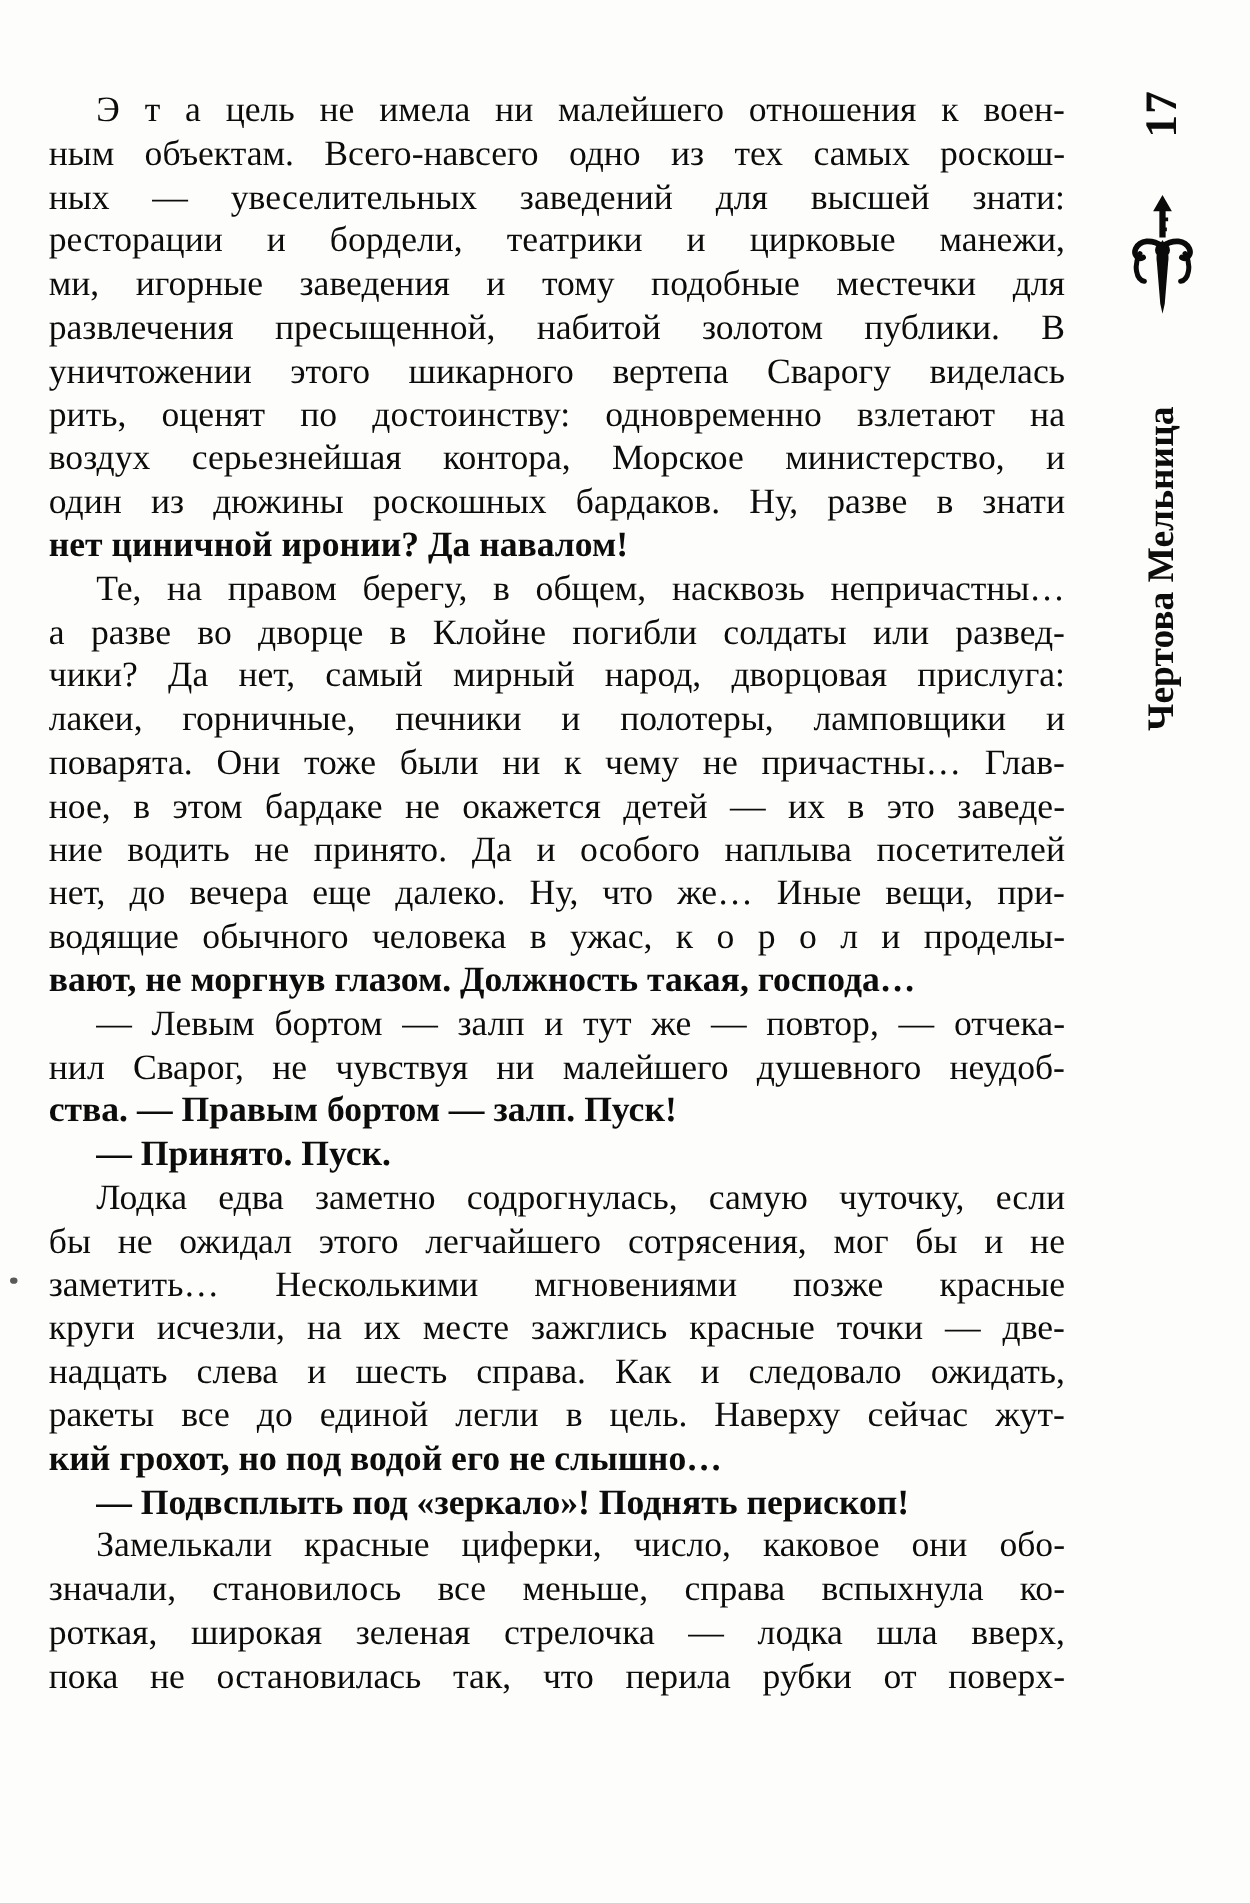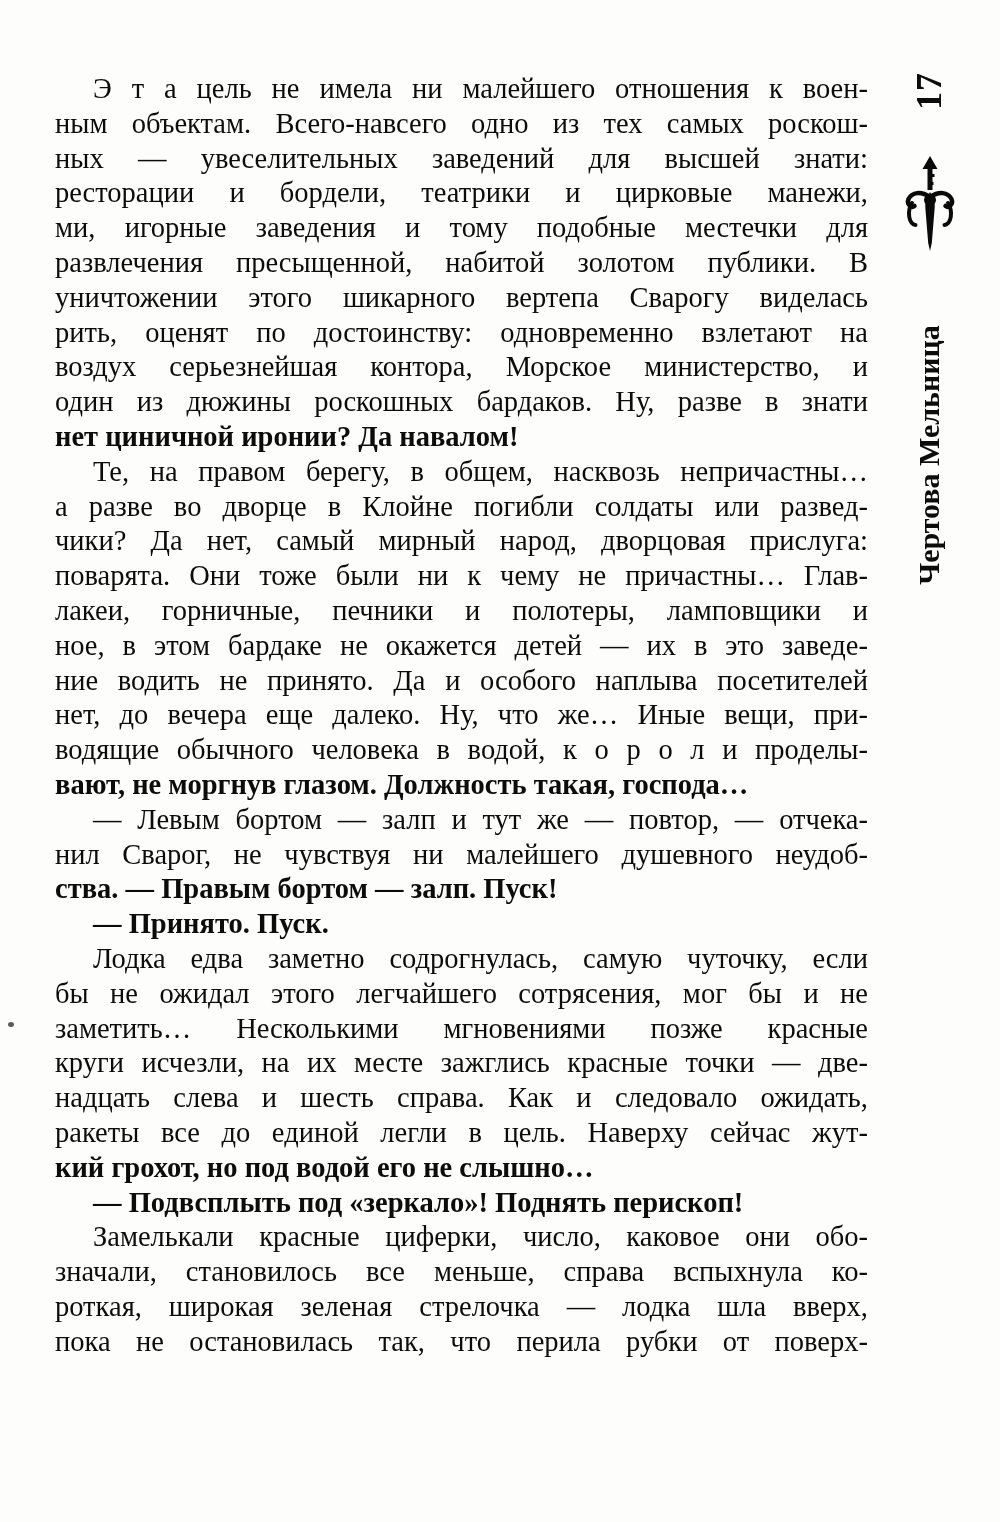--- a/index.html
+++ b/index.html
@@ -5,21 +5,21 @@
   html,body { margin:0; padding:0; background:#e8e8e8; }
   .page {
     position:relative;
     width:1000px; height:1522px;
     background:#fdfdfb;
     overflow:hidden;
     font-family:"Liberation Serif","DejaVu Serif",serif;
   }
   .text-block {
     position:absolute;
-    left:55px; top:72px; width:813px;
+    left:39px; top:72px; width:813px;
     color:#0c0c0c;
     font-size:28.5px;
     line-height:34.8px;
     font-weight:400;
   }
   .line {
     height:34.8px;
     text-align:justify;
     text-align-last:justify;
     white-space:normal;
@@ -75,26 +75,26 @@
       <div class="line">ми, игорные заведения и тому подобные местечки для</div>
       <div class="line">развлечения пресыщенной, набитой золотом публики. В</div>
       <div class="line">уничтожении этого шикарного вертепа Сварогу виделась</div>
       <div class="line">рить, оценят по достоинству: одновременно взлетают на</div>
       <div class="line">воздух серьезнейшая контора, Морское министерство, и</div>
       <div class="line">один из дюжины роскошных бардаков. Ну, разве в знати</div>
       <div class="line no-fill">нет циничной иронии? Да навалом!</div>
       <div class="line indent">Те, на правом берегу, в общем, насквозь непричастны…</div>
       <div class="line">а разве во дворце в Клойне погибли солдаты или развед-</div>
       <div class="line">чики? Да нет, самый мирный народ, дворцовая прислуга:</div>
+      <div class="line">лакеи, горничные, печники и полотеры, ламповщики и</div>
       <div class="line">поварята. Они тоже были ни к чему не причастны… Глав-</div>
-      <div class="line">лакеи, горничные, печники и полотеры, ламповщики и</div>
       <div class="line">ное, в этом бардаке не окажется детей — их в это заведе-</div>
       <div class="line">ние водить не принято. Да и особого наплыва посетителей</div>
       <div class="line">нет, до вечера еще далеко. Ну, что же… Иные вещи, при-</div>
-      <div class="line">водящие обычного человека в водой, к о р о л и  проделы-</div>
+      <div class="line">водящие обычного человека в ужас, к о р о л и  проделы-</div>
       <div class="line no-fill">вают, не моргнув глазом. Должность такая, господа…</div>
       <div class="line indent">— Левым бортом — залп и тут же — повтор, — отчека-</div>
       <div class="line">нил Сварог, не чувствуя ни малейшего душевного неудоб-</div>
       <div class="line no-fill">ства. — Правым бортом — залп. Пуск!</div>
       <div class="line indent no-fill">— Принято. Пуск.</div>
       <div class="line indent">Лодка едва заметно содрогнулась, самую чуточку, если</div>
       <div class="line">бы не ожидал этого легчайшего сотрясения, мог бы и не</div>
       <div class="line">заметить… Несколькими мгновениями позже красные</div>
       <div class="line">круги исчезли, на их месте зажглись красные точки — две-</div>
       <div class="line">надцать слева и шесть справа. Как и следовало ожидать,</div>

